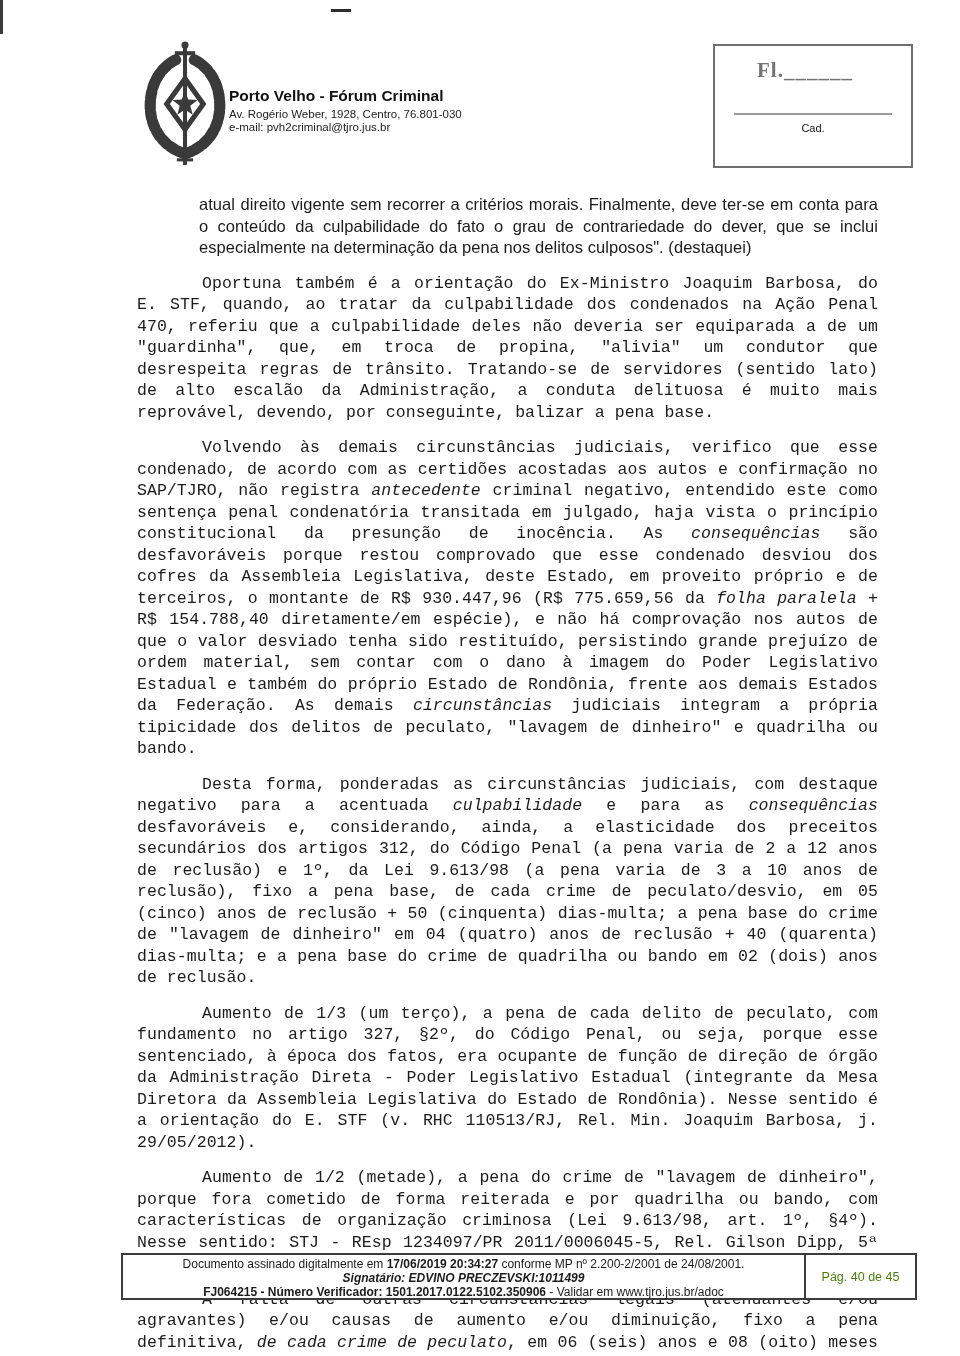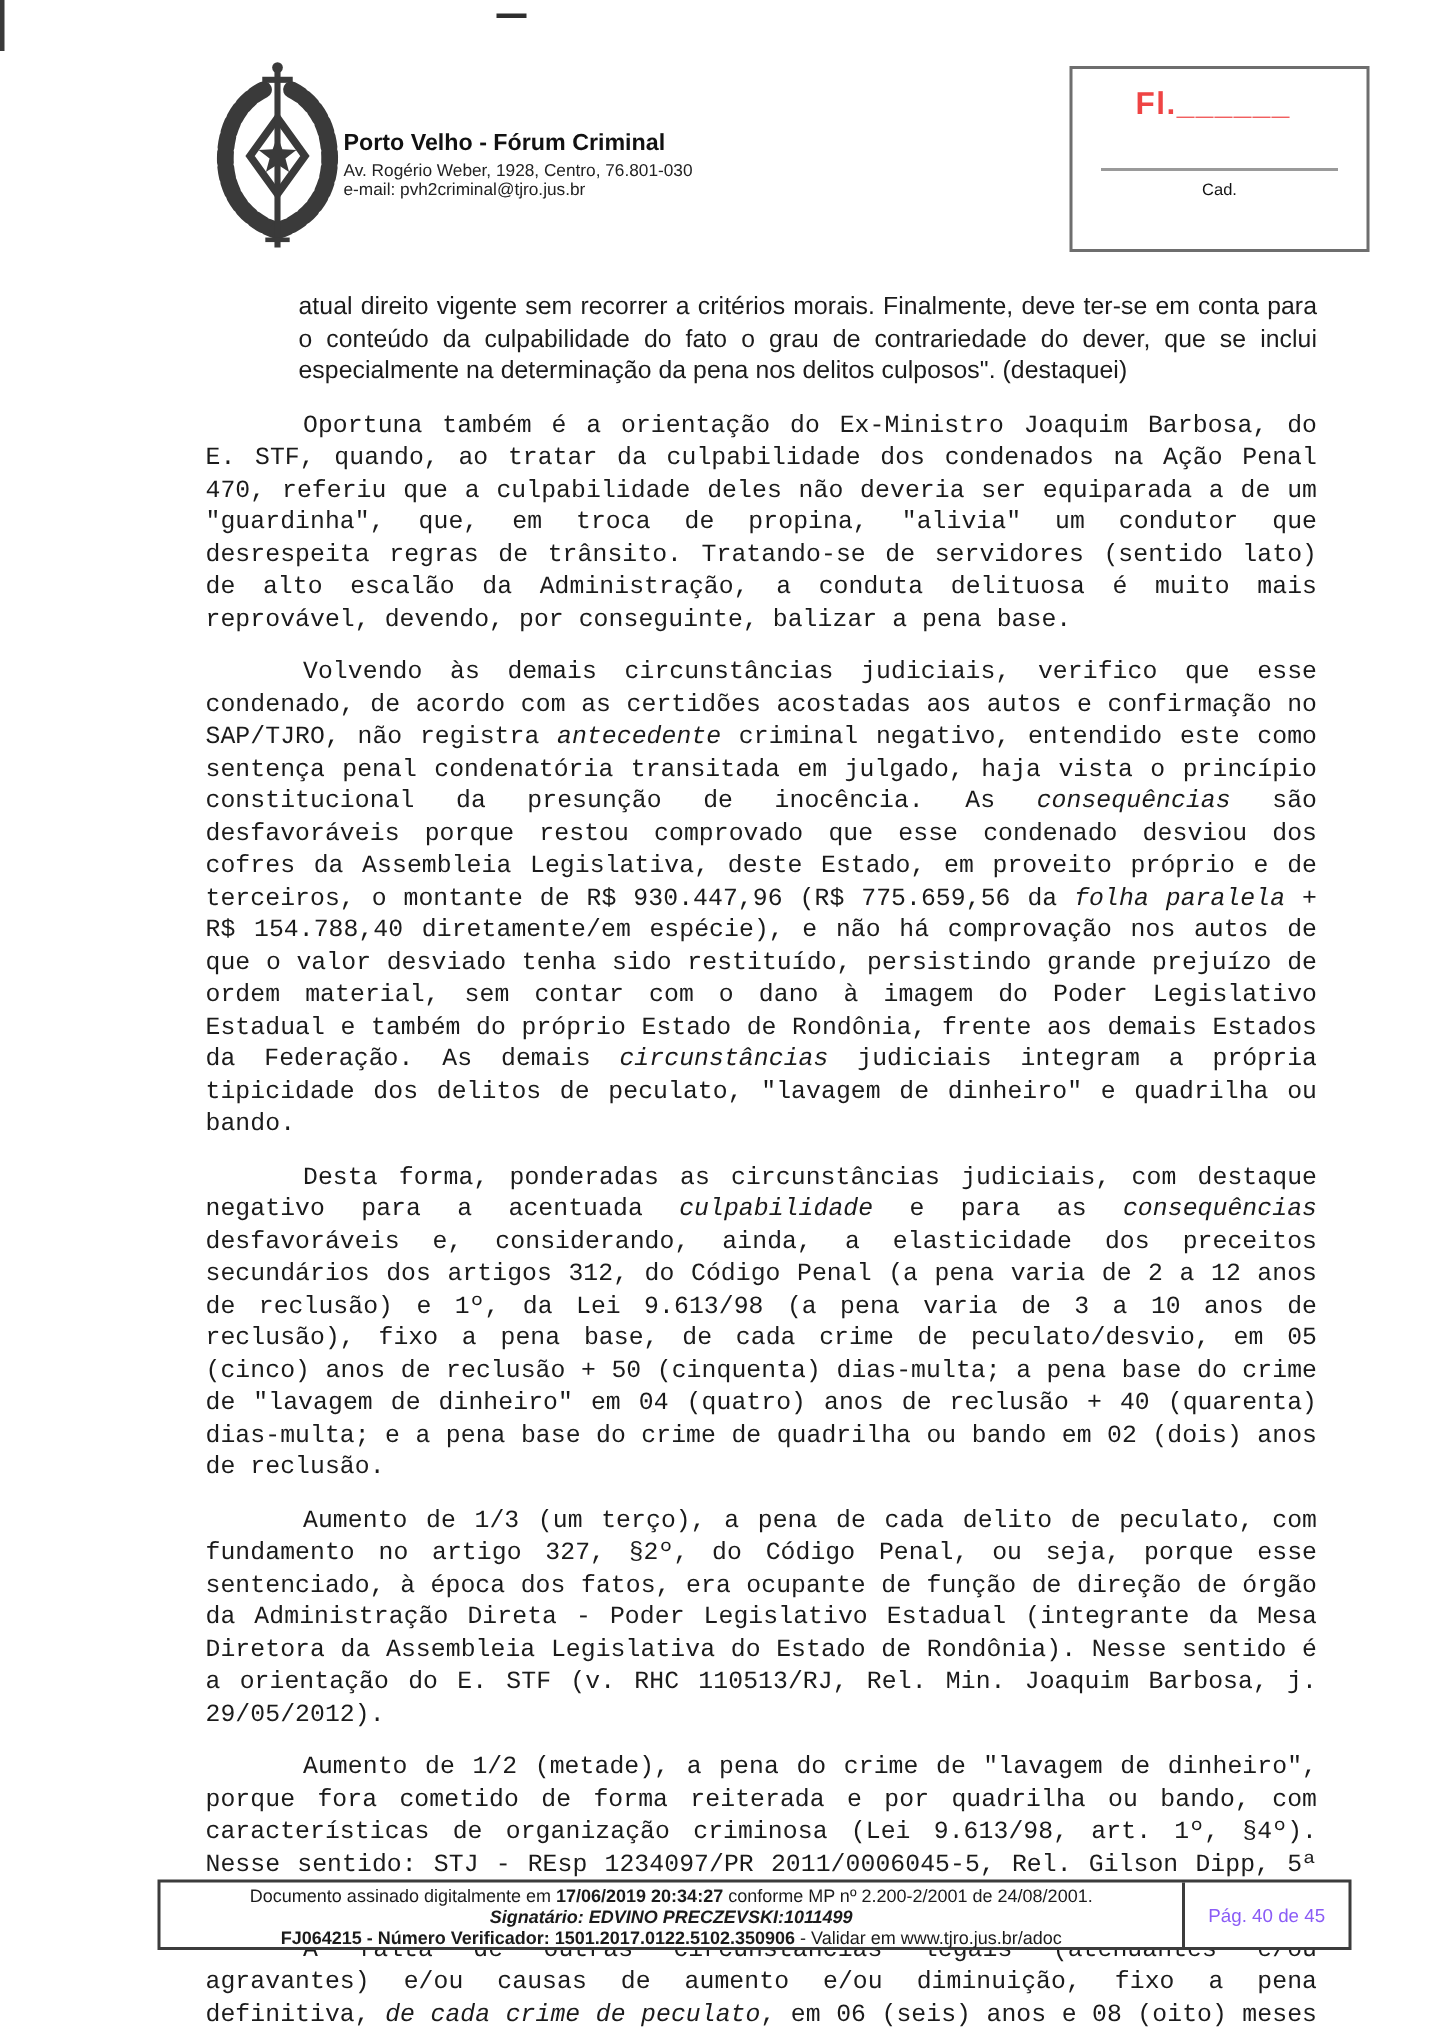--- a/index.html
+++ b/index.html
@@ -13,36 +13,36 @@
 
   
   .logo{position:absolute;left:138px;top:40px;width:94px;height:128px;}
   .org{position:absolute;left:229px;top:85px;line-height:1.05;}
   .org-title{font-weight:bold;font-size:18px;letter-spacing:.2px;color:#111;}
   .org-sub{font-weight:bold;font-size:15.5px;margin-top:3px;color:#111;}
   .org-addr{font-size:11.5px;margin-top:4px;color:#222;}
   .org-email{font-size:11.5px;margin-top:1px;color:#222;}
 
   .folio-box{position:absolute;left:713px;top:44px;width:200px;height:124px;border:2px solid #6e6e6e;box-sizing:border-box;background:#fff;}
-  .folio-label{font-weight:bold;font-size:21px;letter-spacing:1px;margin:12px 0 0 42px;color:#ef4444;}
+  .folio-label{font-weight:bold;font-size:21px;letter-spacing:1px;margin:12px 0 0 42px;color:#737373;font-family:Liberation Serif, serif;}
   .folio-line{width:158px;height:0;border-top:2px solid #9a9a9a;margin:30px auto 0 auto;}
   .cad-label{font-weight:normal;font-size:11px;text-align:center;margin-top:7px;color:#111;}
 
   
   .doc-body{position:absolute;left:137px;top:194px;width:741px;font-size:16.5px;line-height:21.5px;letter-spacing:.05px;color:#1b1b1b;}
   .doc-body p{margin:0 0 14px 0;text-align:justify;}
   .doc-body p.normal{text-indent:65px;font-family:Liberation Mono, monospace;}
   .doc-body p.quote{margin-left:62px;text-indent:0;}
   .i{font-style:italic;}
   .b{font-weight:bold;}
 
   
-  .sig-footer{position:absolute;left:105px;top:1253px;width:796px;height:47px;border:2px solid #3c3c3c;box-sizing:border-box;display:flex;background:#fff;}
+  .sig-footer{position:absolute;left:121px;top:1253px;width:796px;height:47px;border:2px solid #3c3c3c;box-sizing:border-box;display:flex;background:#fff;}
   .foot-main{width:683px;border-right:2px solid #3c3c3c;box-sizing:border-box;text-align:center;font-size:12px;line-height:14.2px;padding-top:2px;color:#1b1b1b;}
-  .foot-page{flex:1;display:flex;align-items:center;justify-content:center;font-size:12.5px;color:#8b5cf6;}
+  .foot-page{flex:1;display:flex;align-items:center;justify-content:center;font-size:12.5px;color:#4d7c0f;}
 </style>
 </head>
 <body>
 
 <div class="page">
 
   <div class="artifact-dash"></div>
   <div class="artifact-edge"></div>
 
   <svg class="logo" viewBox="0 0 92 126" aria-hidden="true">

